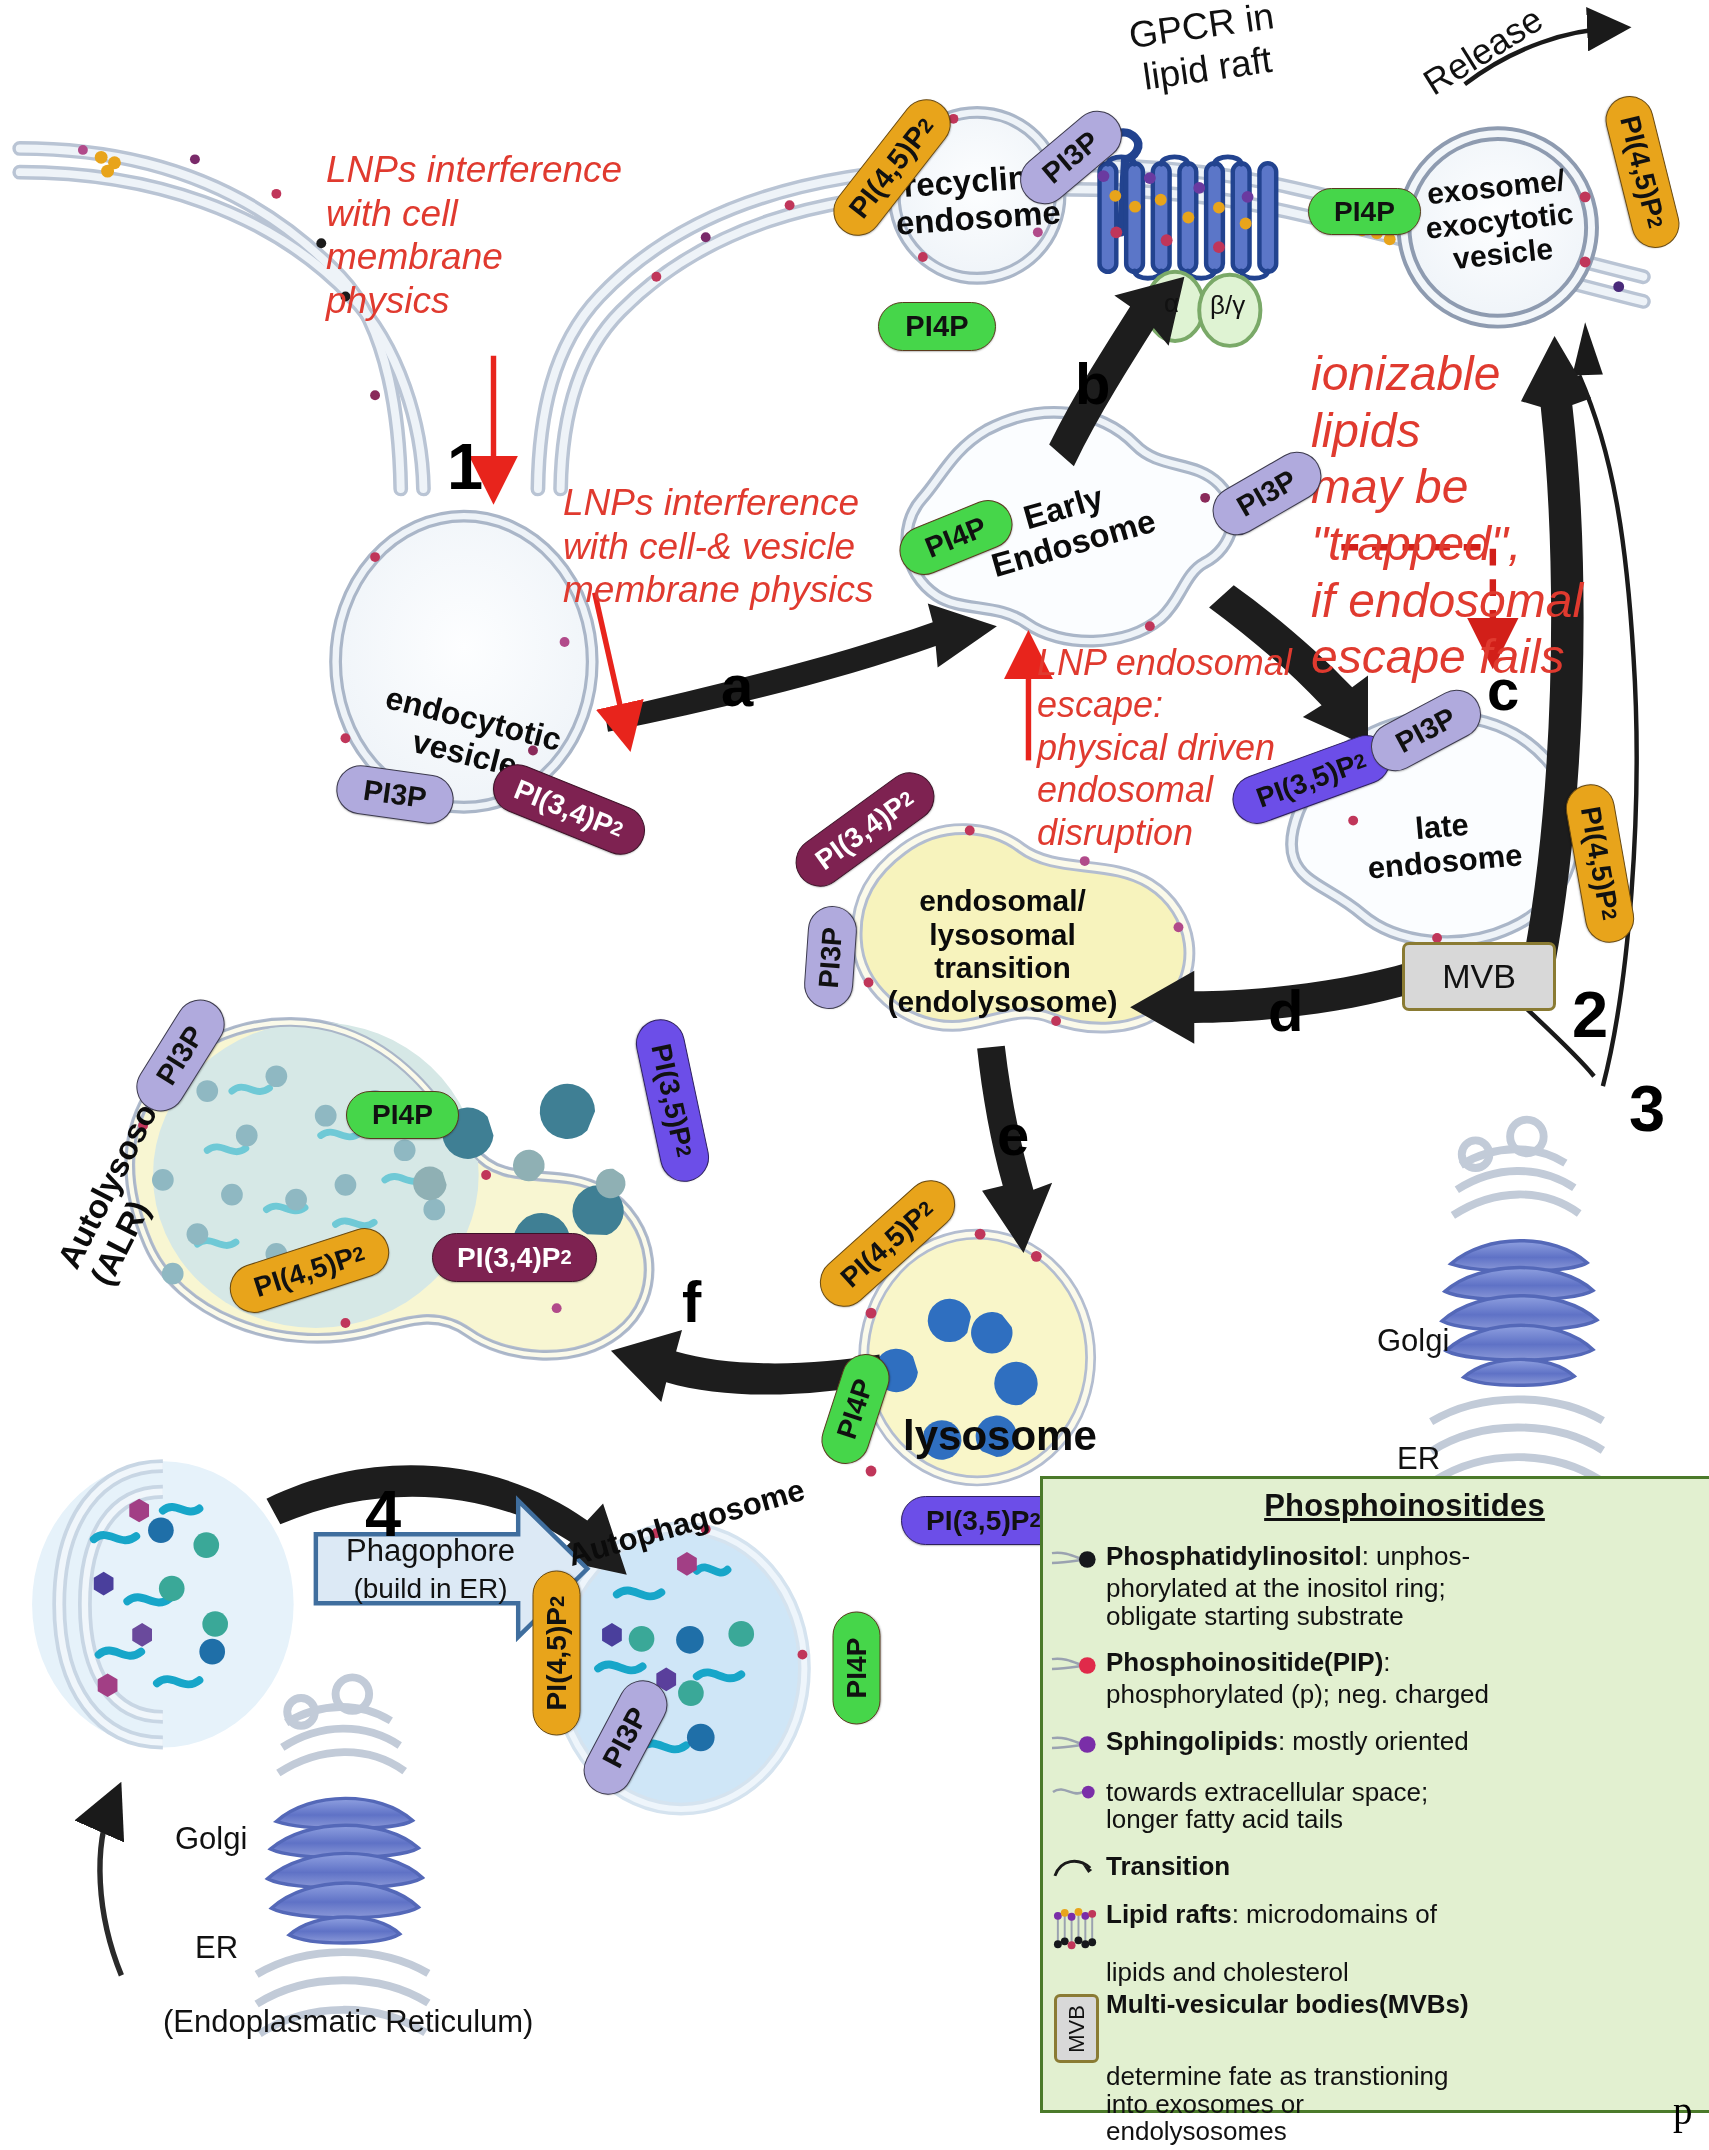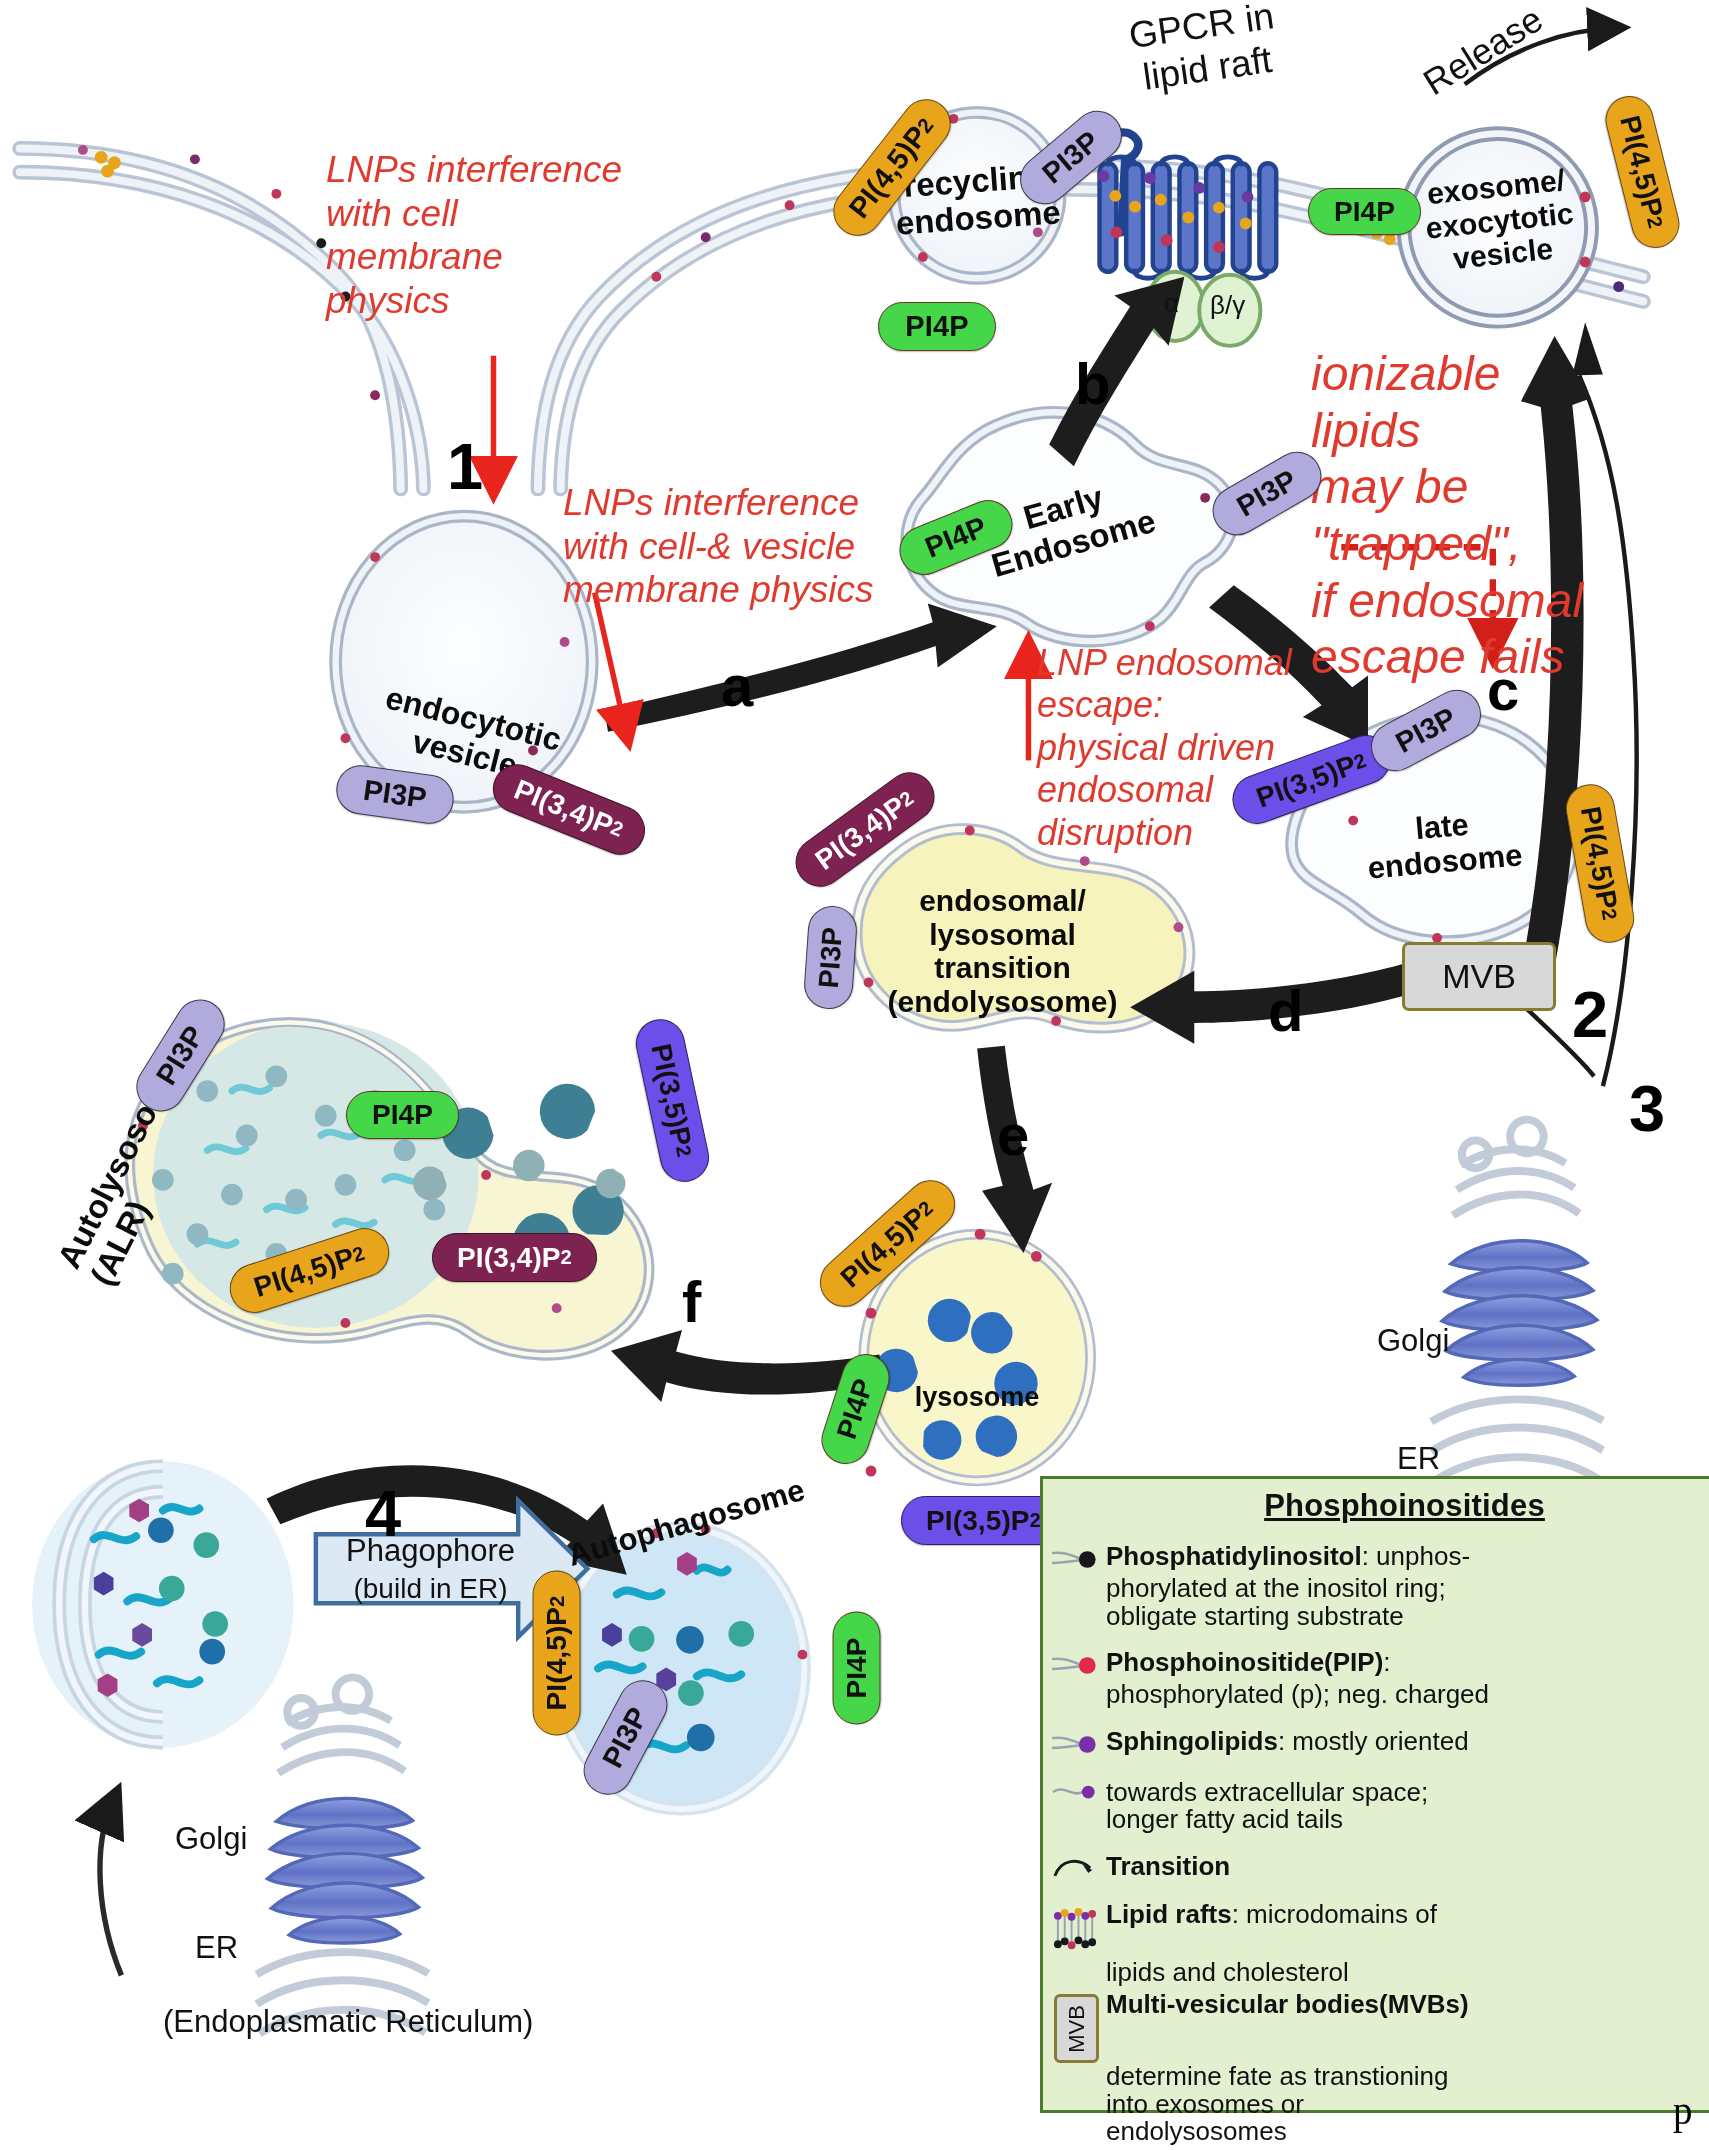--- a/index.html
+++ b/index.html
@@ -549,21 +549,21 @@
 
 <div class="organelle-label" style="left:331px;top:701px;width:276px;font-size:32px;transform:rotate(14deg);">endocytotic vesicle</div>
 
 <div class="organelle-label" style="left:1340px;top:810px;width:207px;font-size:31px;transform:rotate(-5deg);">late endosome</div>
 
 <div class="organelle-label" style="left:884px;top:884px;width:237px;font-size:30px;white-space:pre-line;">endosomal/
 lysosomal
 transition
 (endolysosome)</div>
 
-<div class="organelle-label" style="left:903px;top:1382px;width:148px;font-size:27px;">lysosome</div>
+<div class="organelle-label" style="left:903px;top:1412px;width:148px;font-size:42px;">lysosome</div>
 
 <div class="organelle-label" style="left:30px;top:1150px;width:197px;font-size:33px;white-space:pre-line;
             transform:rotate(-63deg);text-align:left;">Autolysosome
 (ALR)</div>
 
 <div class="organelle-label" style="left:558px;top:1506px;width:257px;font-size:31px;transform:rotate(-16deg);">Autophagosome</div>
 
 <div class="plain" style="left:1164px;top:289px;font-size:26px;">α</div>
 <div class="plain" style="left:1210px;top:291px;font-size:26px;">β/γ</div>
 

